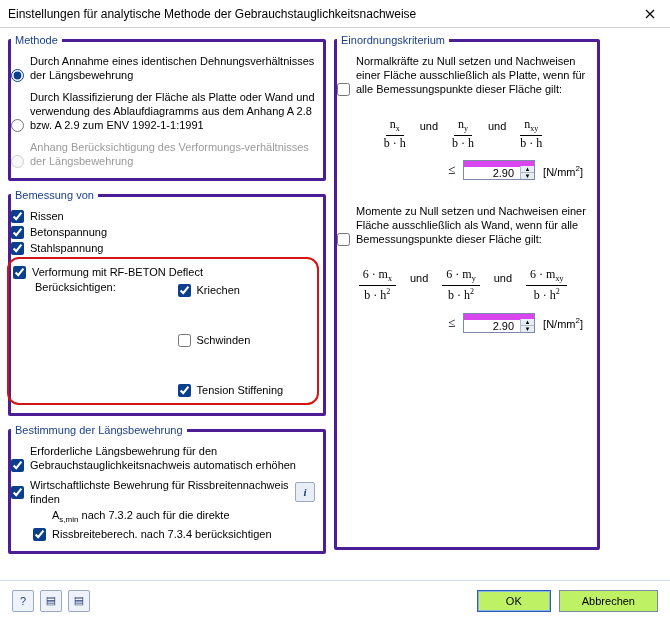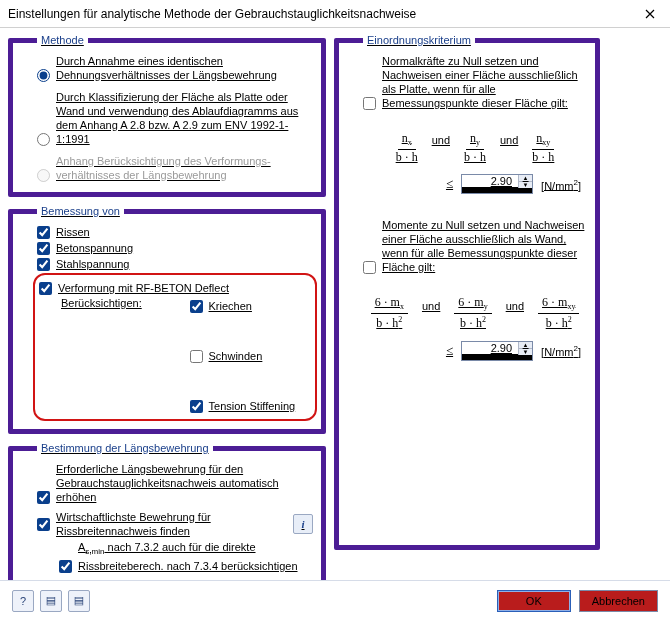--- a/index.html
+++ b/index.html
@@ -30,25 +30,24 @@
   }
   .body {
     display: flex;
     gap: 8px;
     padding: 6px 8px 0 8px;
   }
   .col { display: flex; flex-direction: column; }
   .col-left { width: 318px; }
   .col-right { width: 266px; }
   fieldset {
-    border: 5px solid #4c1d95;
+    border: 3px solid #4c1d95;
     border-radius: 2px;
     margin: 0 0 8px 0;
-    padding: 6px 8px 8px 24px;
-    text-decoration: underline;
+    padding: 6px 8px 8px 0;
   }
   legend {
     color: #1a3f8a;
     font-size: 11px;
     padding: 0 4px;
   }
   .radio-row, .check-row {
     display: flex;
     align-items: flex-end;
     gap: 6px;
@@ -115,23 +114,23 @@
   .limit-row {
     display: flex;
     align-items: center;
     justify-content: flex-end;
     gap: 8px;
     margin: 2px 6px 0 0;
   }
   .limit-label { font-size: 13px; font-family: Georgia, serif; }
   .spinner {
     display: inline-flex;
-    align-items: flex-start;
+    align-items: flex-end;
     border: 1px solid #7a8aa8;
-    background: #000000;
+    background: #d946ef;
     height: 20px;
   }
   .spinner input {
     border: none;
     width: 56px;
     text-align: right;
     padding: 0 6px;
     font-size: 11px;
     outline: none;
   }
@@ -169,24 +168,24 @@
     background: #eef2fa;
     display: flex; align-items: center; justify-content: center;
     font-size: 11px;
     color: #2a4478;
   }
   .footer .right { display: flex; gap: 8px; }
   .btn {
     height: 22px;
     min-width: 74px;
     border: 1px solid #7a8aa8;
-    background: #b91c1c;
+    background: #bef264;
     font-size: 11px;
     display: flex; align-items: center; justify-content: center;
-    padding: 0 12px;
+    padding: 0 22px;
   }
   .btn.primary { border: 1px solid #2a5fb8; box-shadow: 0 0 0 1px #8fb0e8 inset; }
   fieldset.tall { min-height: 516px; }
 </style>
 </head>
 <body>
 
 <div class="titlebar">
   <span class="title">Einstellungen für analytische Methode der Gebrauchstauglichkeitsnachweise</span>
   <div class="close">

